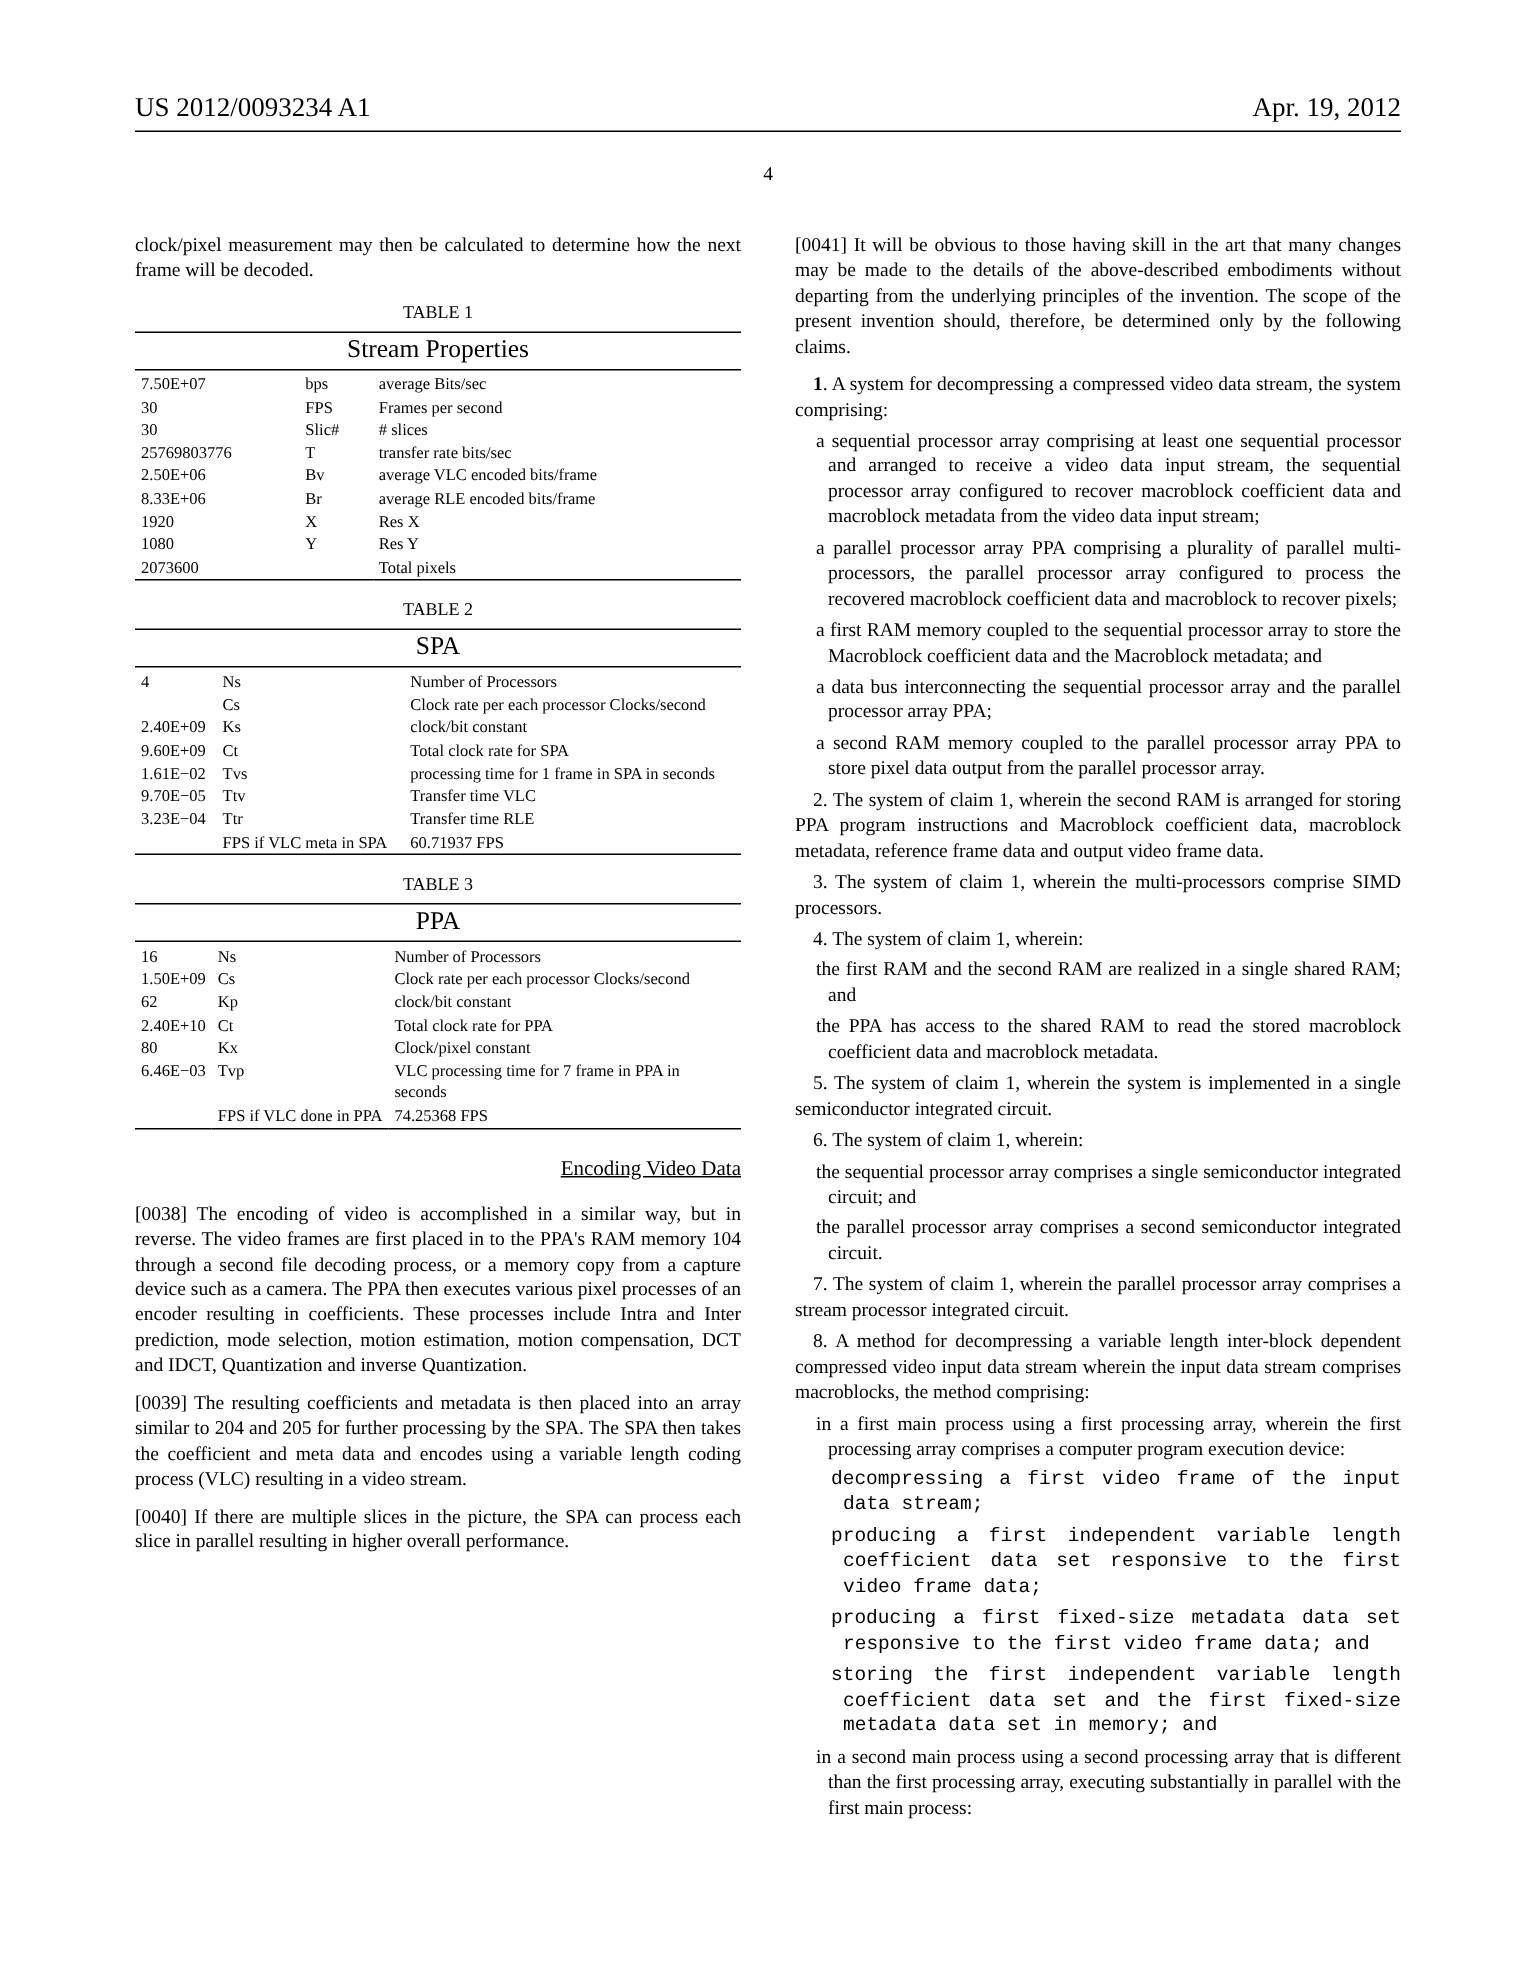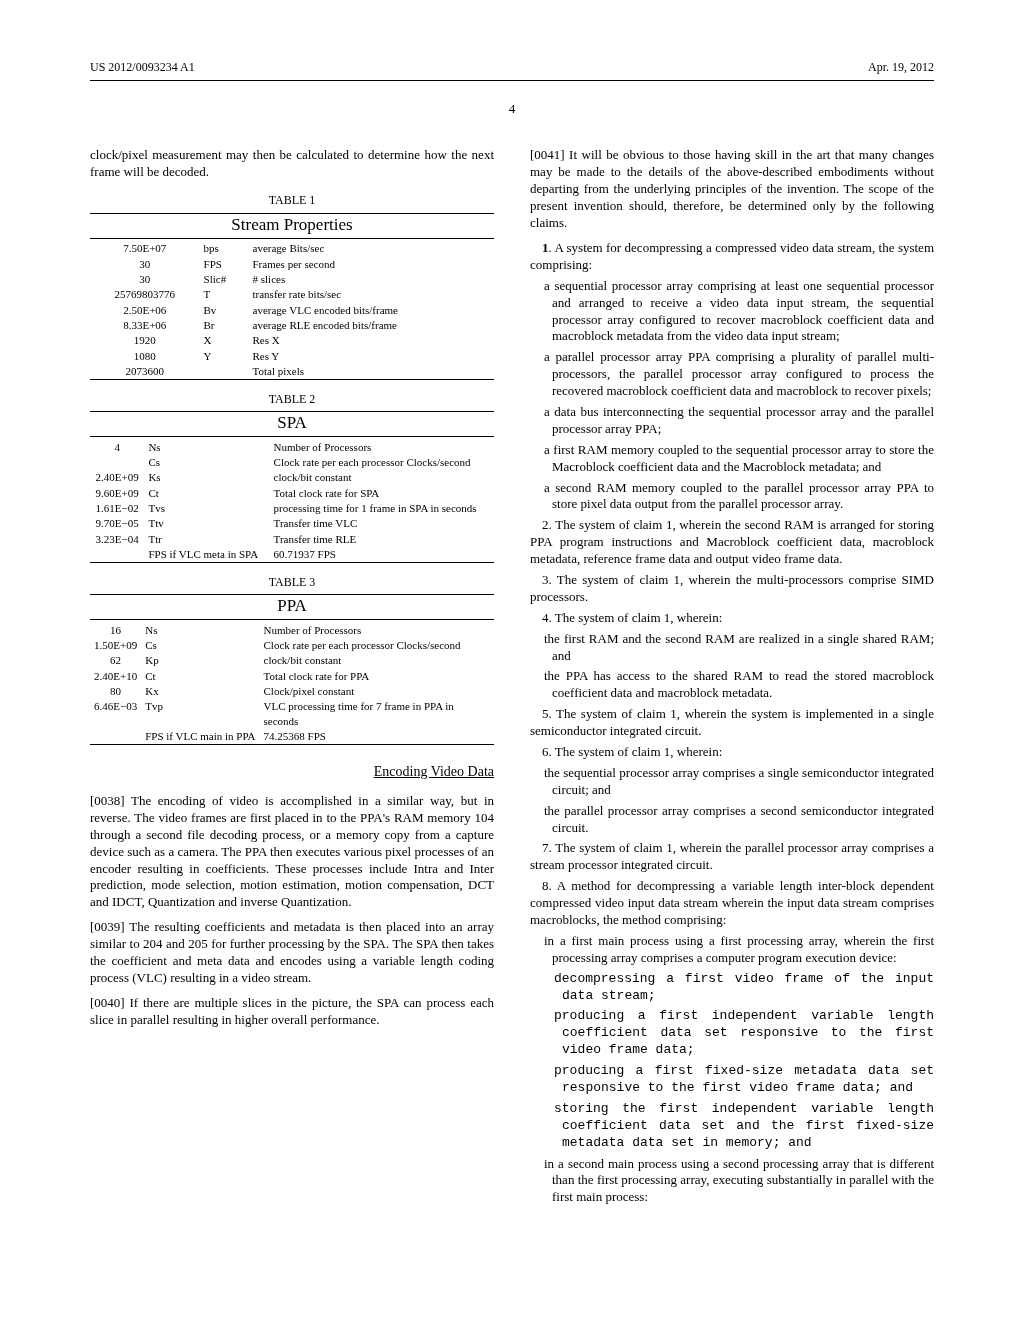--- a/index.html
+++ b/index.html
@@ -17,21 +17,21 @@
     padding: 60px 90px 40px 90px;
     box-sizing: border-box;
     position: relative;
   }
   .header {
     display: flex;
     justify-content: space-between;
     border-bottom: 1px solid black;
     padding-bottom: 4px;
     margin-bottom: 20px;
-    font-size: 12px;
+    font-size: 18px;
   }
   .page-number {
     text-align: center;
     margin-bottom: 30px;
     font-size: 13px;
   }
   .columns {
     display: flex;
     gap: 36px;
   }
@@ -61,21 +61,21 @@
     margin-bottom: 6px;
   }
   table.bottom-border {
     border-bottom: 1px solid black;
   }
   td {
     padding: 0.5px 4px;
     vertical-align: top;
   }
   td.val {
-    text-align: center;
+    text-align: left;
     white-space: nowrap;
   }
   td.sym {
     white-space: nowrap;
   }
   .section-heading {
     text-align: right;
     margin: 18px 0 12px 0;
     font-size: 14px;
     text-decoration: underline;
@@ -250,40 +250,40 @@
               <td class="sym">Kx</td>
               <td>Clock/pixel constant</td>
             </tr>
         <tr>
               <td class="val">6.46E−03</td>
               <td class="sym">Tvp</td>
               <td>VLC processing time for 7 frame in PPA in seconds</td>
             </tr>
         <tr>
               <td class="val"></td>
-              <td class="sym">FPS if VLC main in PPA</td>
+              <td class="sym">FPS if VLC done in PPA</td>
               <td>74.25368 FPS</td>
             </tr>
       </tbody>
         </table>
 
       <div class="section-heading">Encoding Video Data</div>
       <p class="para">[0038]    The encoding of video is accomplished in a similar way, but in reverse. The video frames are first placed in to the PPA's RAM memory 104 through a second file decoding process, or a memory copy from a capture device such as a camera. The PPA then executes various pixel processes of an encoder resulting in coefficients. These processes include Intra and Inter prediction, mode selection, motion estimation, motion compensation, DCT and IDCT, Quantization and inverse Quantization.</p>
       <p class="para">[0039]    The resulting coefficients and metadata is then placed into an array similar to 204 and 205 for further processing by the SPA. The SPA then takes the coefficient and meta data and encodes using a variable length coding process (VLC) resulting in a video stream.</p>
       <p class="para">[0040]    If there are multiple slices in the picture, the SPA can process each slice in parallel resulting in higher overall performance.</p>
     </div>
 
     <div class="col">
       <p class="para">[0041]    It will be obvious to those having skill in the art that many changes may be made to the details of the above-described embodiments without departing from the underlying principles of the invention. The scope of the present invention should, therefore, be determined only by the following claims.</p>
 
       <p class="claim indent"><b>1</b><span>. A system for decompressing a compressed video data stream, the system comprising:</span></p>
       <p class="claim claim-sub">a sequential processor array comprising at least one sequential processor and arranged to receive a video data input stream, the sequential processor array configured to recover macroblock coefficient data and macroblock metadata from the video data input stream;</p>
       <p class="claim claim-sub">a parallel processor array PPA comprising a plurality of parallel multi-processors, the parallel processor array configured to process the recovered macroblock coefficient data and macroblock to recover pixels;</p>
+      <p class="claim claim-sub">a first RAM memory coupled to the sequential processor array to store the Macroblock coefficient data and the Macroblock metadata; and</p>
       <p class="claim claim-sub">a data bus interconnecting the sequential processor array and the parallel processor array PPA;</p>
-      <p class="claim claim-sub">a first RAM memory coupled to the sequential processor array to store the Macroblock coefficient data and the Macroblock metadata; and</p>
       <p class="claim claim-sub">a second RAM memory coupled to the parallel processor array PPA to store pixel data output from the parallel processor array.</p>
 
       <p class="claim indent">2. The system of claim 1, wherein the second RAM is arranged for storing PPA program instructions and Macroblock coefficient data, macroblock metadata, reference frame data and output video frame data.</p>
       <p class="claim indent">3. The system of claim 1, wherein the multi-processors comprise SIMD processors.</p>
 
       <p class="claim indent">4. The system of claim 1, wherein:</p>
       <p class="claim claim-sub">the first RAM and the second RAM are realized in a single shared RAM; and</p>
       <p class="claim claim-sub">the PPA has access to the shared RAM to read the stored macroblock coefficient data and macroblock metadata.</p>
 
       <p class="claim indent">5. The system of claim 1, wherein the system is implemented in a single semiconductor integrated circuit.</p>

